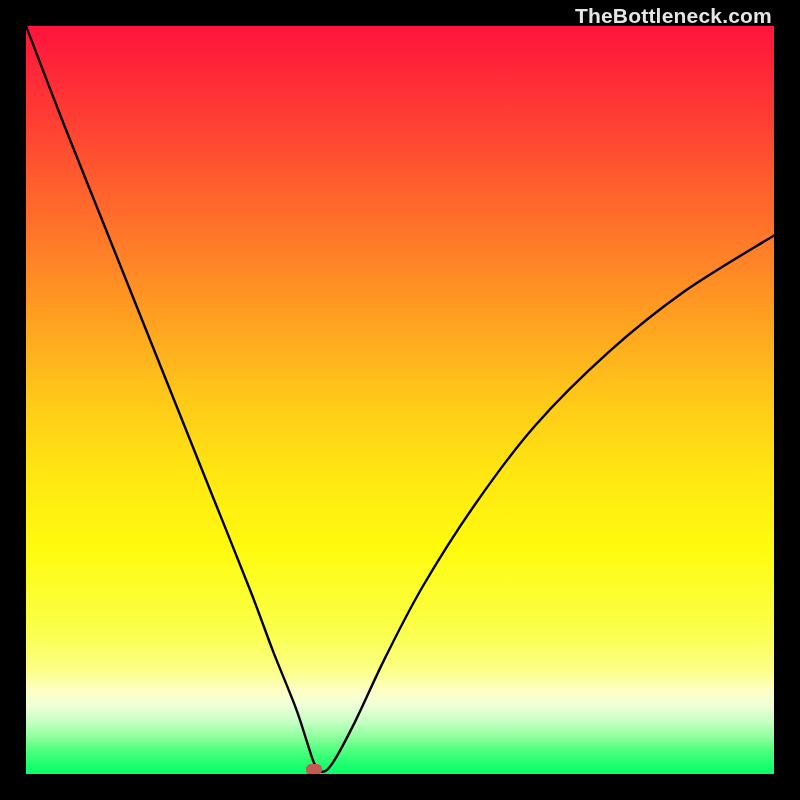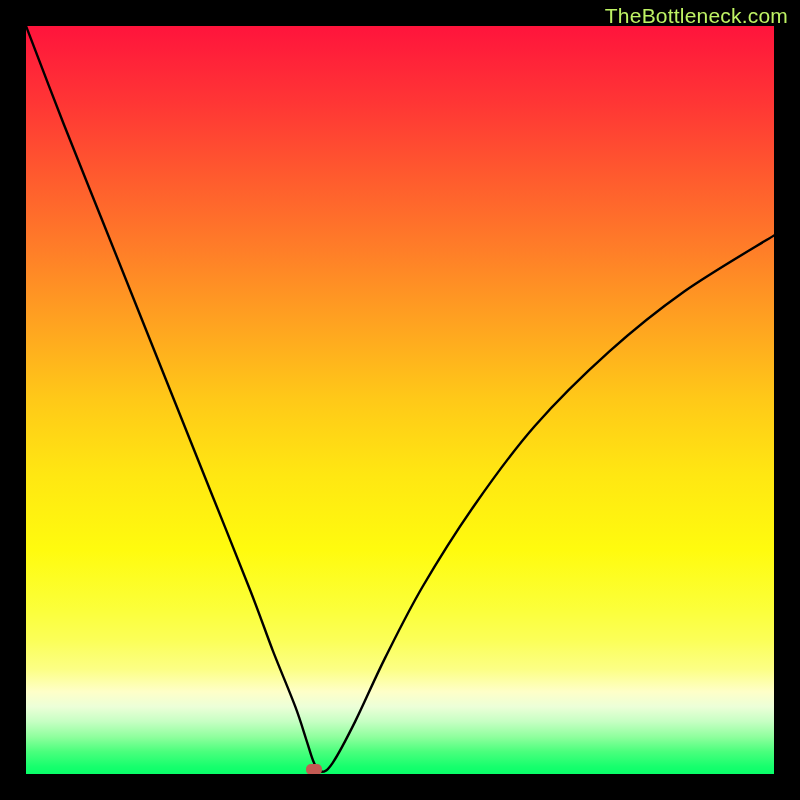--- a/index.html
+++ b/index.html
@@ -35,25 +35,25 @@
       #90ff9e 95%,
       #4bff7d 97%,
       #17ff6d 99%,
       #08ff69 100%
     );
     overflow: hidden;
   }
   .watermark {
     position: absolute;
     top: 4px;
-    right: 12px;
-    color: #bef264;
+    right: 28px;
+    color: #e5e5e5;
     font-size: 21px;
     letter-spacing: 0.2px;
-    font-weight: 400;
+    font-weight: 700;
   }
   svg.curve {
     position: absolute;
     left: 0;
     top: 0;
     width: 748px;
     height: 748px;
   }
   .marker {
     position: absolute;

